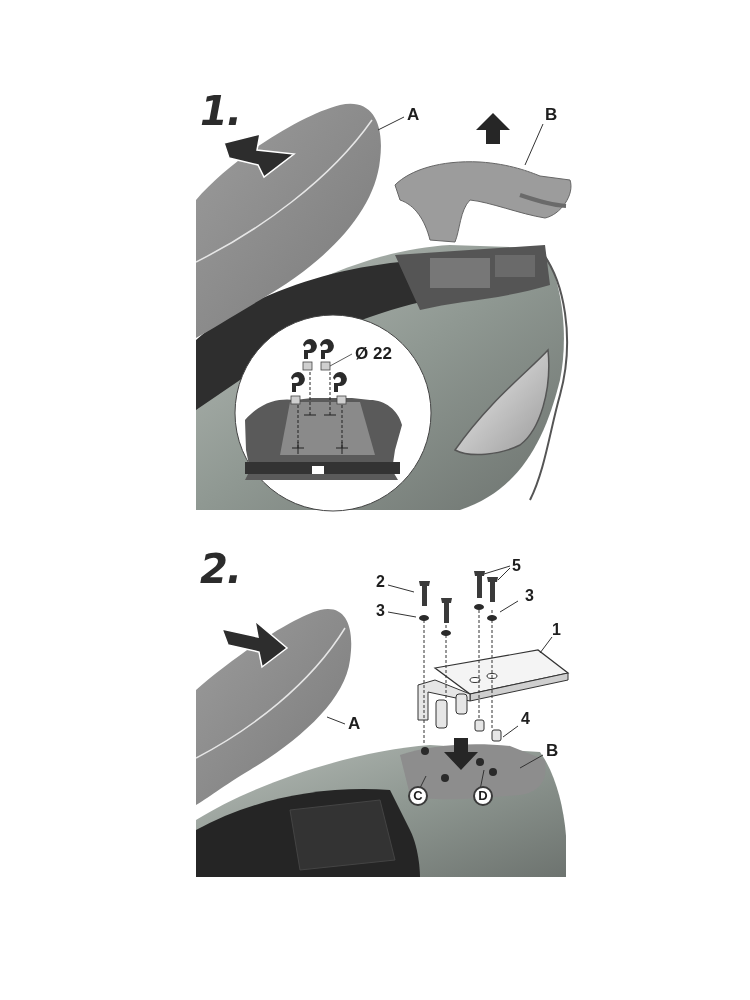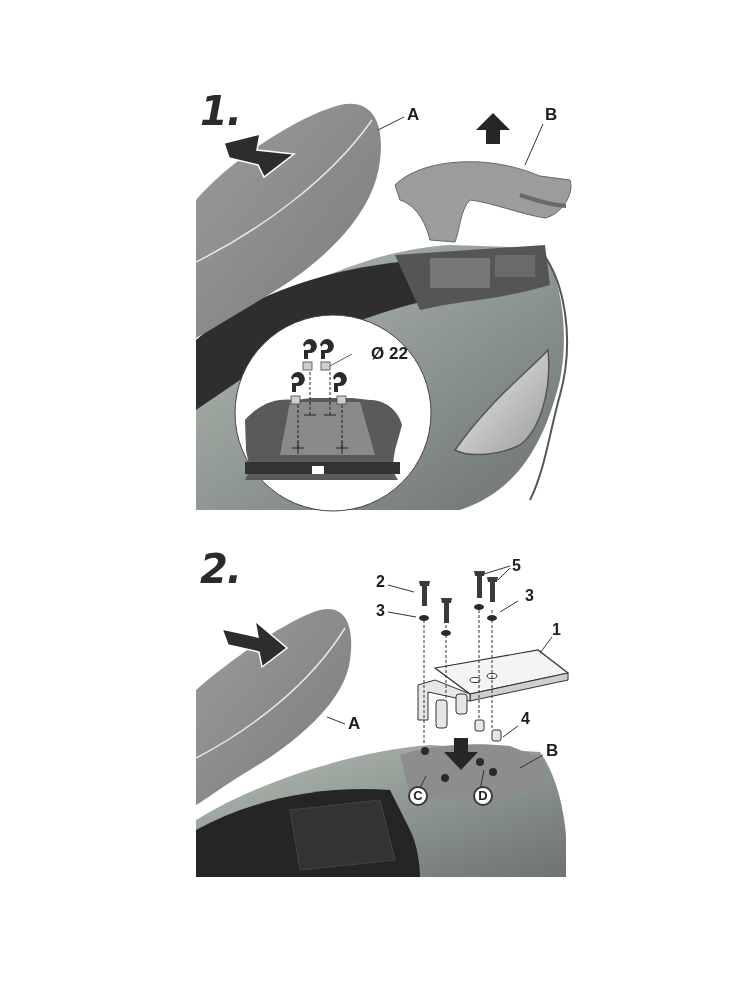--- a/index.html
+++ b/index.html
@@ -178,21 +178,21 @@
     <line x1="426" y1="776" x2="418" y2="792"></line>
     <line x1="484" y1="770" x2="480" y2="790"></line>
   </g>
 </svg>
 
 <div class="step-num" style="left:200px;top:88px;">1.</div>
 <div class="step-num" style="left:200px;top:546px;">2.</div>
 
 <div class="lbl" style="left:407px;top:105px;">A</div>
 <div class="lbl" style="left:545px;top:105px;">B</div>
-<div class="lbl" style="left:355px;top:344px;margin-left:16px;">Ø 22</div>
+<div class="lbl" style="left:355px;top:344px;">Ø 22</div>
 
 <div class="lbl lbl-small" style="left:376px;top:573px;">2</div>
 <div class="lbl lbl-small" style="left:376px;top:602px;">3</div>
 <div class="lbl lbl-small" style="left:512px;top:557px;">5</div>
 <div class="lbl lbl-small" style="left:525px;top:587px;">3</div>
 <div class="lbl lbl-small" style="left:552px;top:621px;">1</div>
 <div class="lbl lbl-small" style="left:521px;top:710px;">4</div>
 <div class="lbl" style="left:546px;top:741px;">B</div>
 <div class="lbl" style="left:348px;top:714px;">A</div>
 

